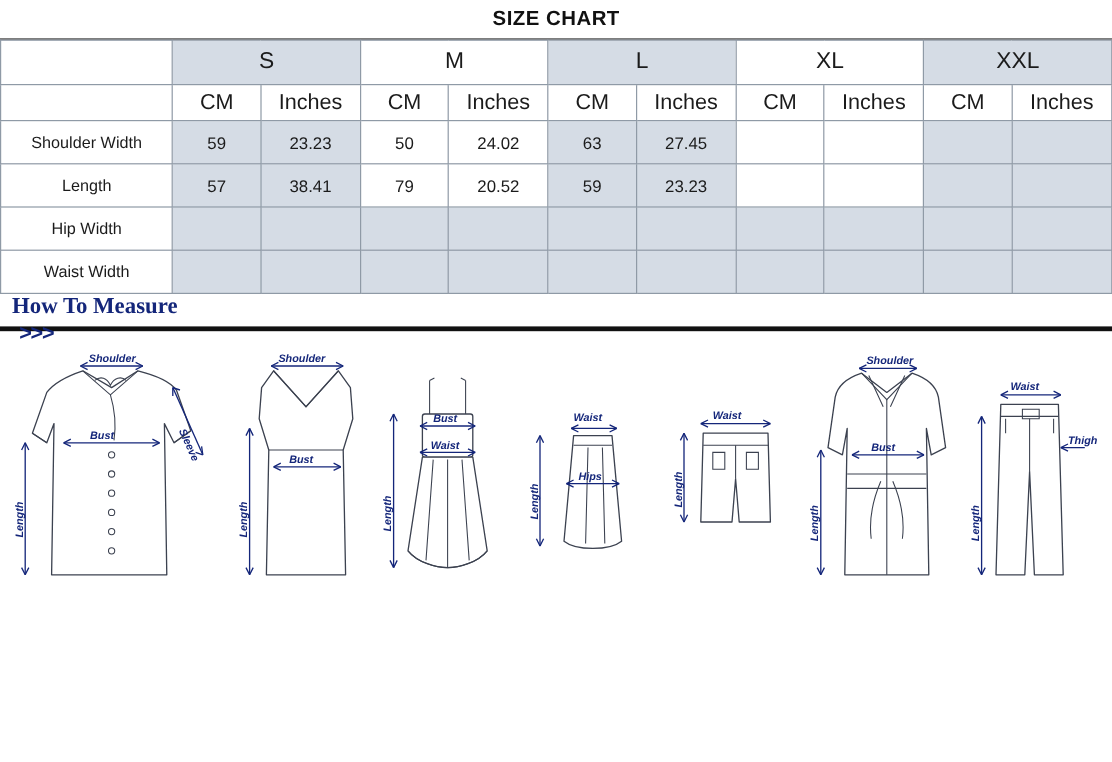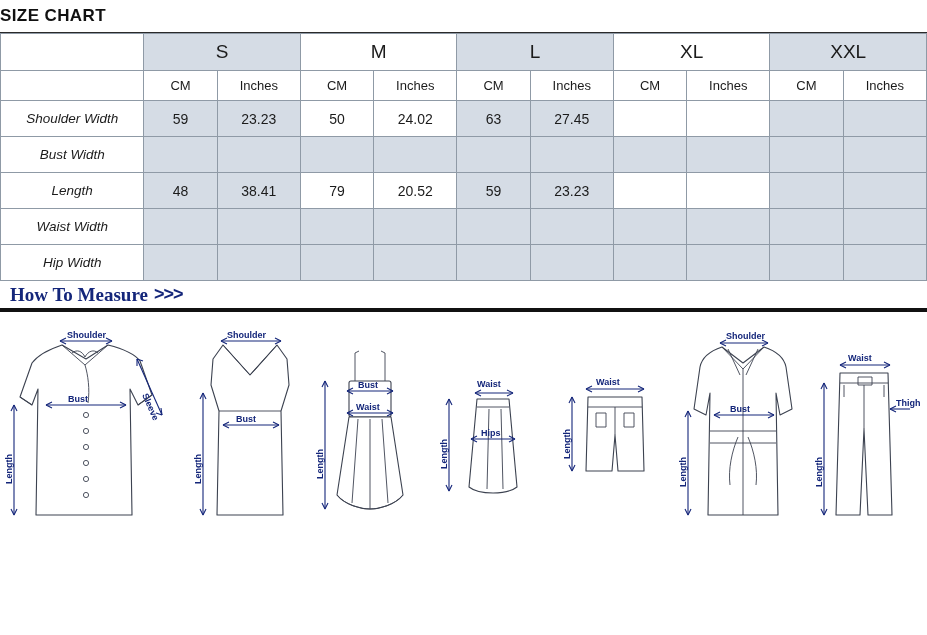--- a/index.html
+++ b/index.html
@@ -14,21 +14,21 @@
     position: relative;
     width: 927px; height: 635px;
     background: #fff;
   }
 
   
   .title-bar {
     height: 33px;
     display: flex;
     align-items: center;
-    justify-content: flex-start;
+    justify-content: center;
     border-bottom: 1px solid #2a2a2a;
   }
   .title-bar .title-text {
     font-size: 17px;
     font-weight: bold;
     color: #111;
     letter-spacing: 0.4px;
   }
 
   
@@ -51,62 +51,63 @@
 
   tr.size-row td { height: 37px; }
   tr.unit-row td { height: 30px; }
   tr.data-row td { height: 36px; }
 
   .size-head {
     font-size: 19px;
     font-weight: bold;
     color: #e8170f;
   }
-  .unit-cell { font-size: 13px; }
+  .unit-cell { font-size: 18px; }
   .label-cell {
     font-size: 13.5px;
     text-align: center;
-    font-style: italic;
   }
   .val-cell { font-size: 14px; }
 
   .shade { background: #d5dce5; }
   .plain { background: #ffffff; }
 
   
   .howto {
     position: relative;
     height: 31px;
     border-bottom: 4px solid #111;
     display: flex;
-    align-items: center;
+    align-items: flex-start;
     padding-left: 10px;
     background: #fff;
+    flex-direction: column;
   }
   .howto-text {
     font-family: "Liberation Serif", serif;
     font-size: 19px;
     font-weight: bold;
     color: #14267a;
   }
   .howto-arrows {
     margin-left: 6px;
     font-size: 18px;
     font-weight: bold;
     color: #14267a;
     letter-spacing: -1px;
   }
 
   
   .figures {
     display: flex;
     align-items: flex-end;
-    justify-content: space-between;
+    justify-content: center;
     padding: 4px 2px 0 2px;
     height: 212px;
+    font-style: italic;
   }
   .fig {
     position: relative;
   }
   .fig svg { display: block; }
 
   .lbl {
     font-family: "Liberation Sans", sans-serif;
     font-size: 9px;
     font-weight: bold;
@@ -185,65 +186,52 @@
         <td class="plain val-cell">50</td>
         <td class="plain val-cell">24.02</td>
         <td class="shade val-cell">63</td>
         <td class="shade val-cell">27.45</td>
         <td class="plain val-cell"></td>
         <td class="plain val-cell"></td>
         <td class="shade val-cell"></td>
         <td class="shade val-cell"></td>
       </tr>
 
-      <tr class="data-row">
-        <td class="plain label-cell">Bust Width</td>
-        <td class="shade val-cell"></td>
-        <td class="shade val-cell"></td>
-        <td class="shade val-cell"></td>
-        <td class="shade val-cell"></td>
-        <td class="shade val-cell"></td>
-        <td class="shade val-cell"></td>
-        <td class="shade val-cell"></td>
-        <td class="shade val-cell"></td>
-        <td class="shade val-cell"></td>
-        <td class="shade val-cell"></td>
-      </tr>
 
 
       <tr class="data-row">
         <td class="plain label-cell">Length</td>
-        <td class="shade val-cell">48</td>
+        <td class="shade val-cell">57</td>
         <td class="shade val-cell">38.41</td>
         <td class="plain val-cell">79</td>
         <td class="plain val-cell">20.52</td>
         <td class="shade val-cell">59</td>
         <td class="shade val-cell">23.23</td>
         <td class="plain val-cell"></td>
         <td class="plain val-cell"></td>
         <td class="shade val-cell"></td>
         <td class="shade val-cell"></td>
       </tr>
 
       <tr class="data-row">
+        <td class="plain label-cell">Hip Width</td>
+        <td class="shade val-cell"></td>
+        <td class="shade val-cell"></td>
+        <td class="shade val-cell"></td>
+        <td class="shade val-cell"></td>
+        <td class="shade val-cell"></td>
+        <td class="shade val-cell"></td>
+        <td class="shade val-cell"></td>
+        <td class="shade val-cell"></td>
+        <td class="shade val-cell"></td>
+        <td class="shade val-cell"></td>
+      </tr>
+
+      <tr class="data-row">
         <td class="plain label-cell">Waist Width</td>
-        <td class="shade val-cell"></td>
-        <td class="shade val-cell"></td>
-        <td class="shade val-cell"></td>
-        <td class="shade val-cell"></td>
-        <td class="shade val-cell"></td>
-        <td class="shade val-cell"></td>
-        <td class="shade val-cell"></td>
-        <td class="shade val-cell"></td>
-        <td class="shade val-cell"></td>
-        <td class="shade val-cell"></td>
-      </tr>
-
-      <tr class="data-row">
-        <td class="plain label-cell">Hip Width</td>
         <td class="shade val-cell"></td>
         <td class="shade val-cell"></td>
         <td class="shade val-cell"></td>
         <td class="shade val-cell"></td>
         <td class="shade val-cell"></td>
         <td class="shade val-cell"></td>
         <td class="shade val-cell"></td>
         <td class="shade val-cell"></td>
         <td class="shade val-cell"></td>
         <td class="shade val-cell"></td>

